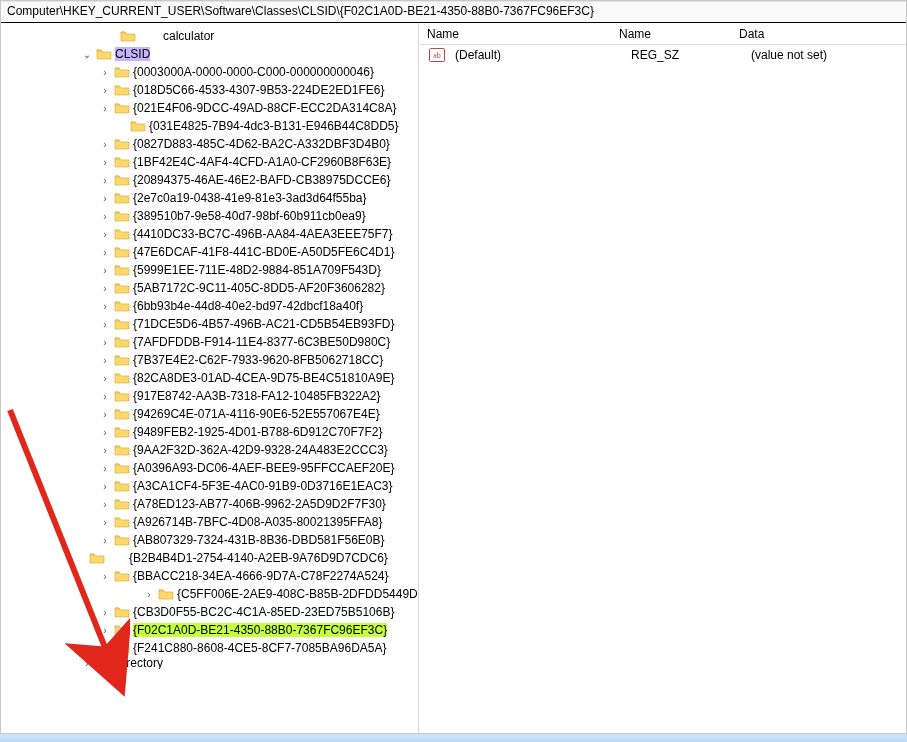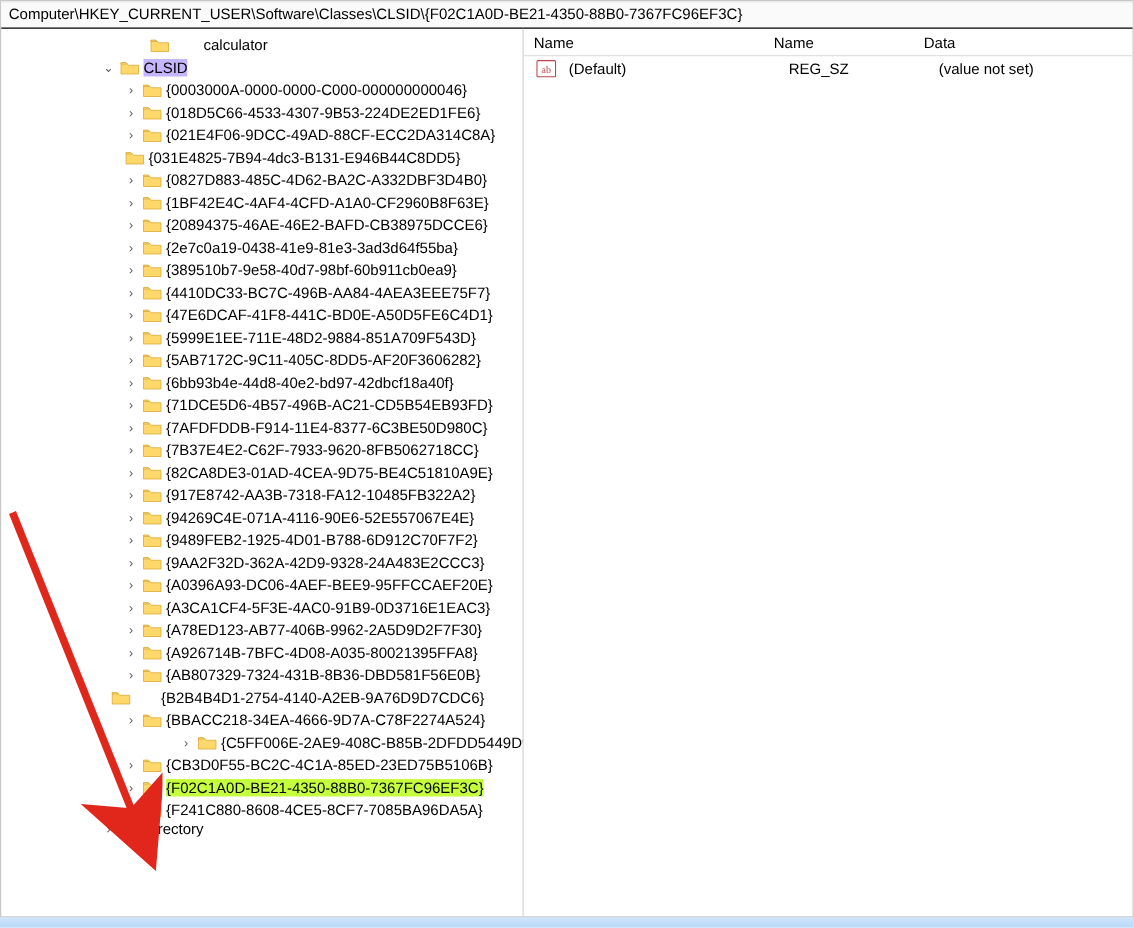--- a/index.html
+++ b/index.html
@@ -188,21 +188,21 @@
         <div class="node" style="padding-left: 98px;">
           <span class="chevron">›</span>
           <span class="folder">
             <svg width="16" height="14" viewBox="0 0 16 14">
               <path d="M1 3 L5 3 L7 5 L15 5 L15 12 L1 12 Z" fill="#ffd86b" stroke="#d9a62e" stroke-width="0.6"></path>
               <path d="M1 3 L5 3 L6 4 L1 4 Z" fill="#ffe79a" stroke="#d9a62e" stroke-width="0.6"></path>
             </svg>
           </span>
           <span>{021E4F06-9DCC-49AD-88CF-ECC2DA314C8A}</span>
         </div>
-        <div class="node" style="padding-left: 84px;">
+        <div class="node" style="padding-left: 114px;">
           <span class="chevron none">·</span>
           <span class="folder">
             <svg width="16" height="14" viewBox="0 0 16 14">
               <path d="M1 3 L5 3 L7 5 L15 5 L15 12 L1 12 Z" fill="#ffd86b" stroke="#d9a62e" stroke-width="0.6"></path>
               <path d="M1 3 L5 3 L6 4 L1 4 Z" fill="#ffe79a" stroke="#d9a62e" stroke-width="0.6"></path>
             </svg>
           </span>
           <span>{031E4825-7B94-4dc3-B131-E946B44C8DD5}</span>
         </div>
         <div class="node" style="padding-left: 98px;">

